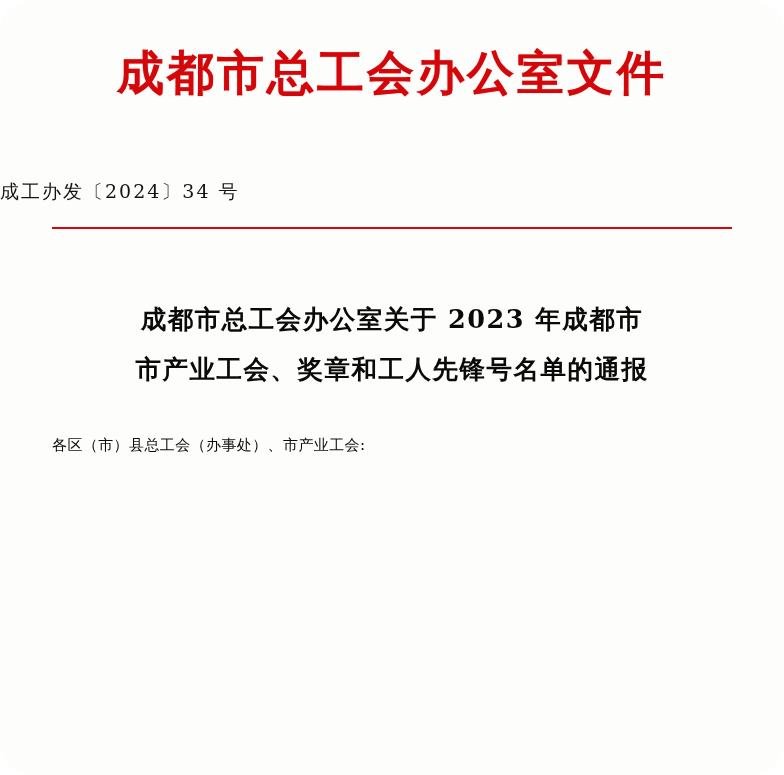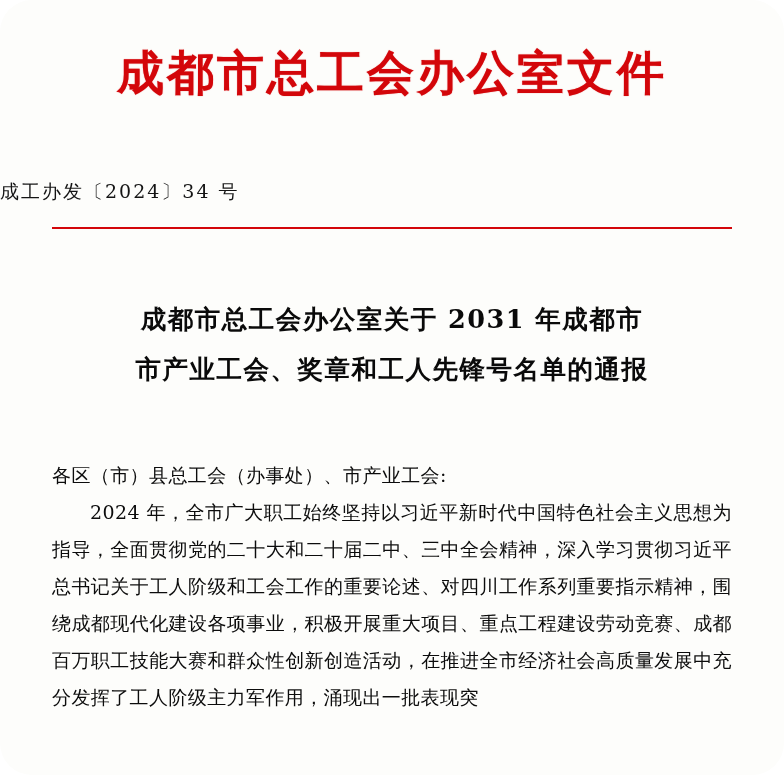--- a/index.html
+++ b/index.html
@@ -57,23 +57,23 @@
     line-height: 1.95;
     letter-spacing: 1.5px;
     color: #0a0a0a;
     padding: 0 52px;
   }
   .subject-line {
     display: block;
     white-space: nowrap;
   }
   .body-block {
-    margin-top: 62px;
+    margin-top: 36px;
     padding: 0 52px 0 52px;
-    font-size: 19px;
+    font-size: 15px;
     line-height: 1.95;
     letter-spacing: 0.4px;
     color: #0c0c0c;
     text-align: justify;
     text-justify: inter-ideograph;
   }
   .salutation {
     margin: 0 0 0 0;
   }
   .para {
@@ -88,22 +88,21 @@
 
   <div class="doc-header">
     <div class="doc-title-red">成都市总工会办公室文件</div>
   </div>
 
   <div class="doc-number">成工办发〔2024〕34 号</div>
 
   <div class="red-rule"></div>
 
   <div class="subject">
-    <span class="subject-line">成都市总工会办公室关于 2031 年成都市</span>
+    <span class="subject-line">成都市总工会办公室关于 2023 年成都市</span>
     <span class="subject-line">市产业工会、奖章和工人先锋号名单的通报</span>
   </div>
 
   <div class="body-block">
     <p class="salutation">各区（市）县总工会（办事处）、市产业工会:</p>
-    <p class="para">2024 年，全市广大职工始终坚持以习近平新时代中国特色社会主义思想为指导，全面贯彻党的二十大和二十届二中、三中全会精神，深入学习贯彻习近平总书记关于工人阶级和工会工作的重要论述、对四川工作系列重要指示精神，围绕成都现代化建设各项事业，积极开展重大项目、重点工程建设劳动竞赛、成都百万职工技能大赛和群众性创新创造活动，在推进全市经济社会高质量发展中充分发挥了工人阶级主力军作用，涌现出一批表现突</p>
   </div>
 
 </div>
 
 </body></html>

